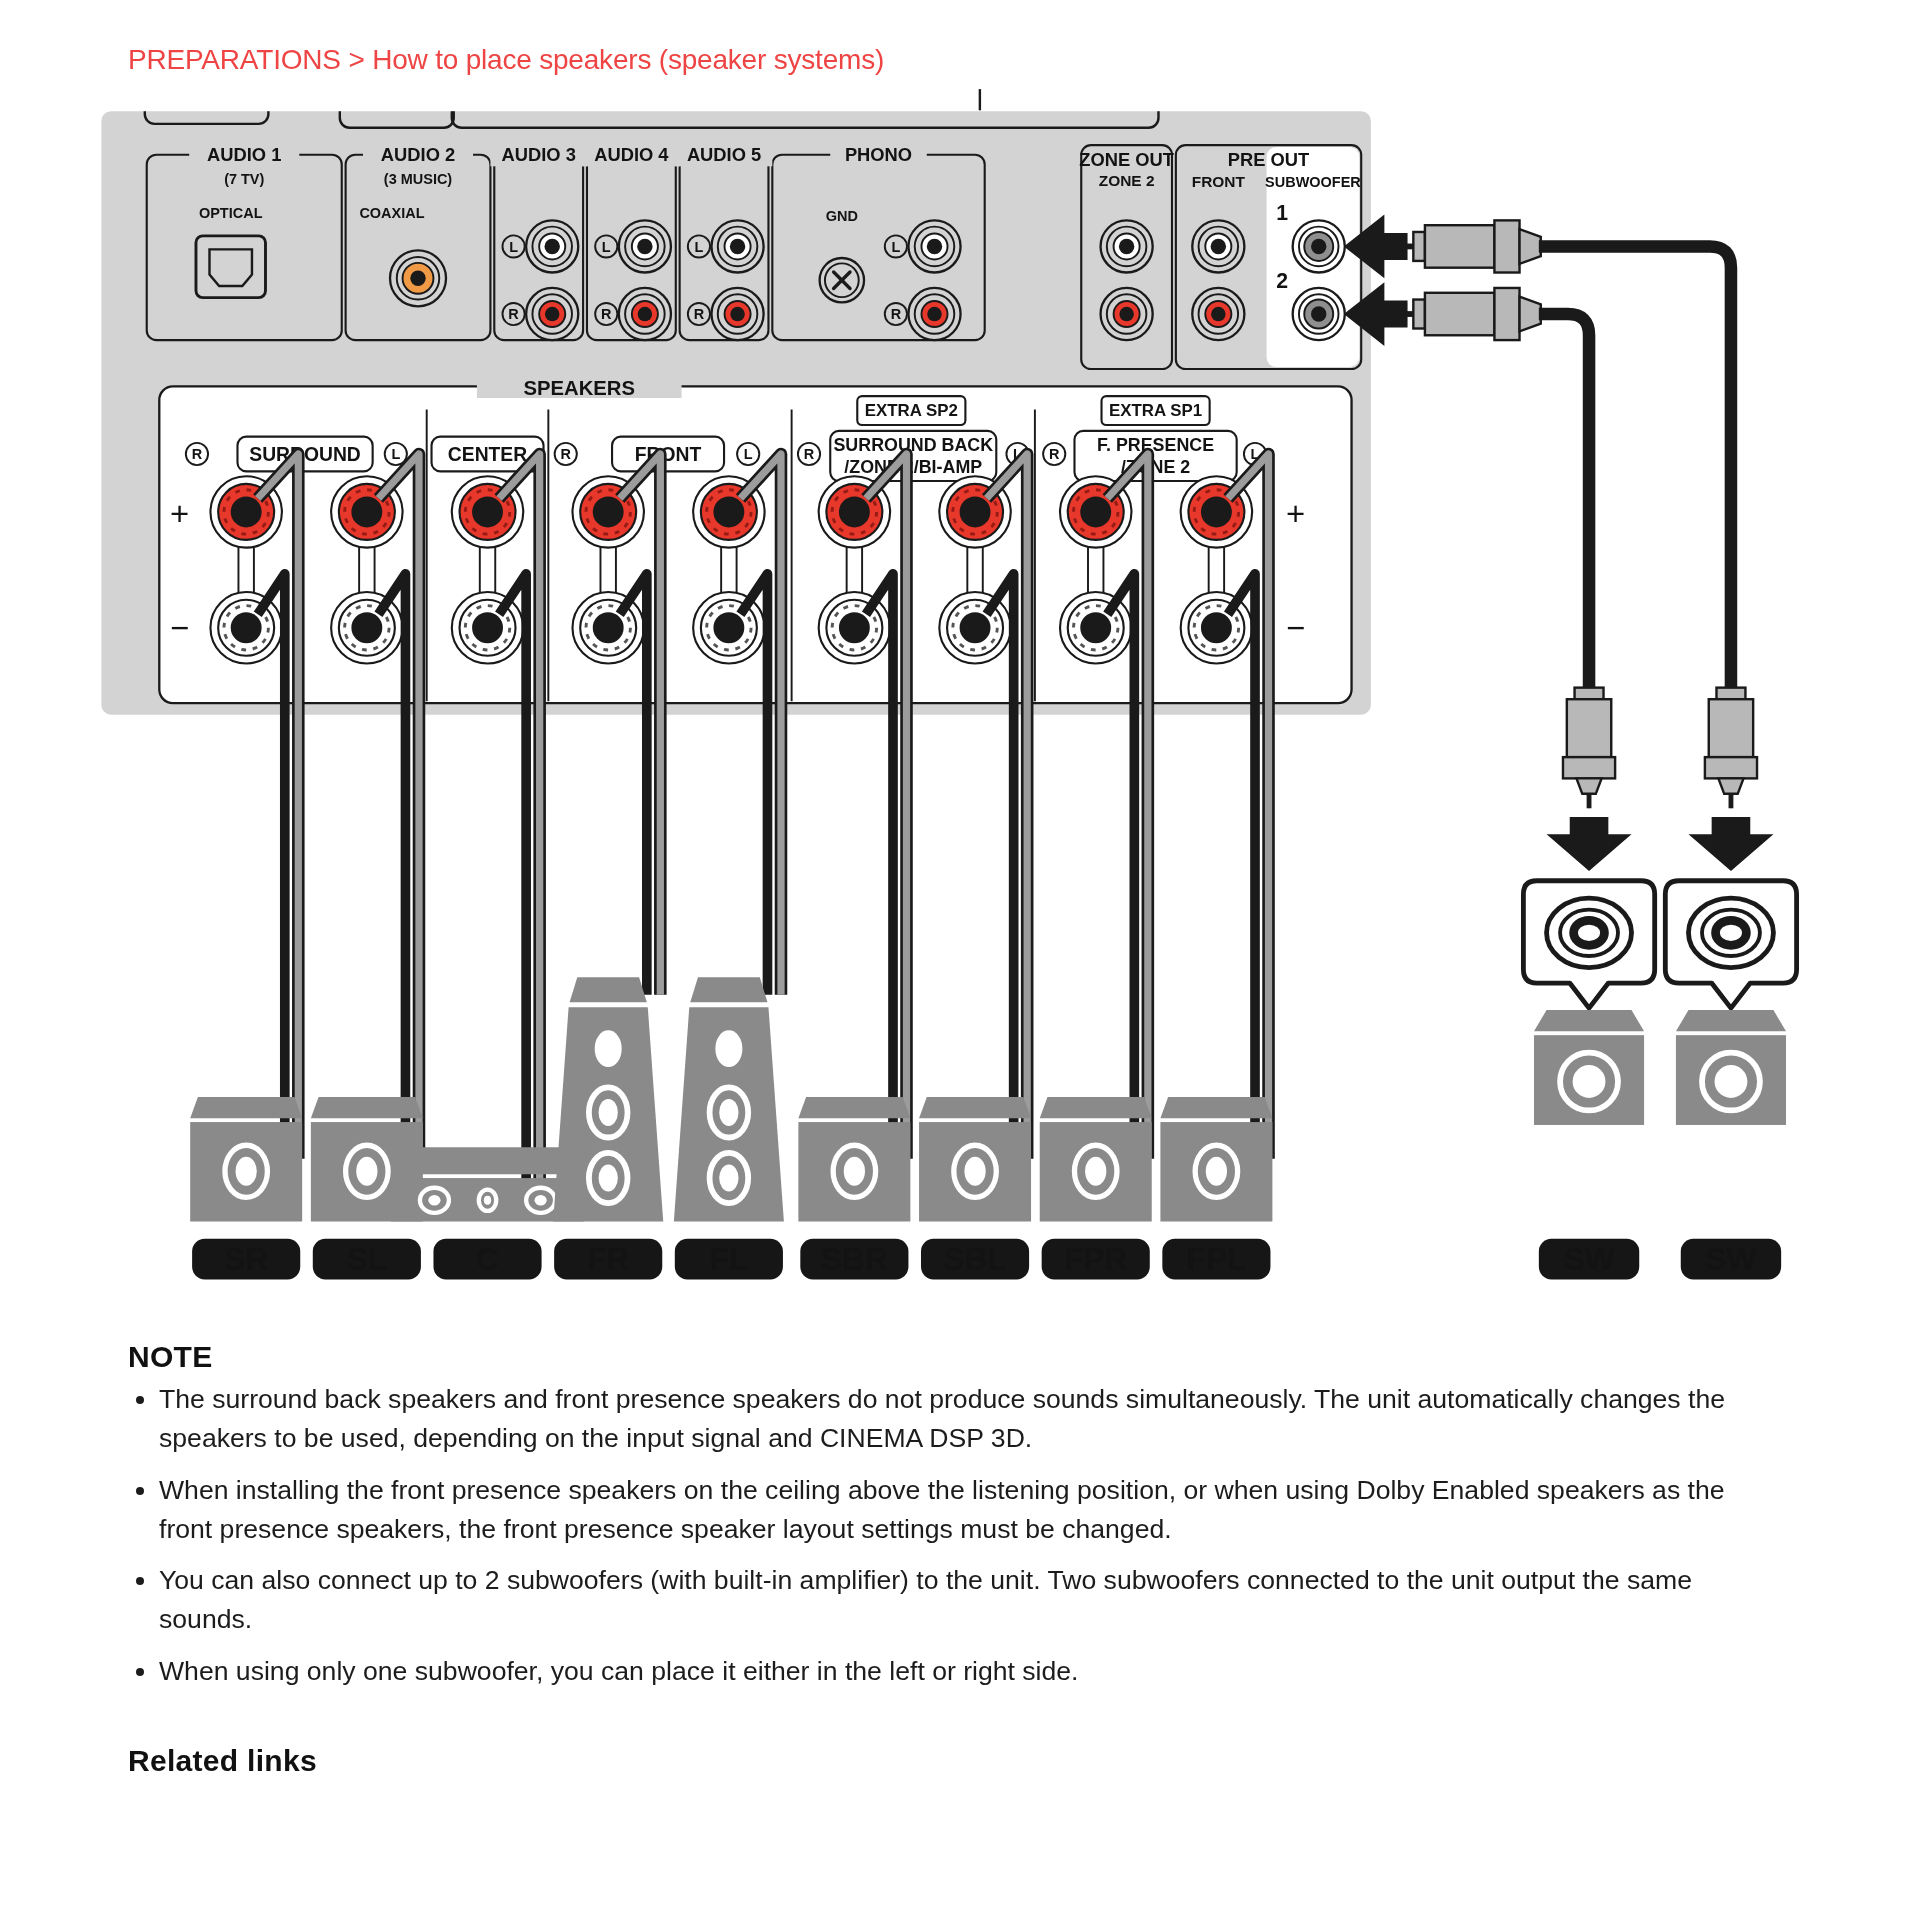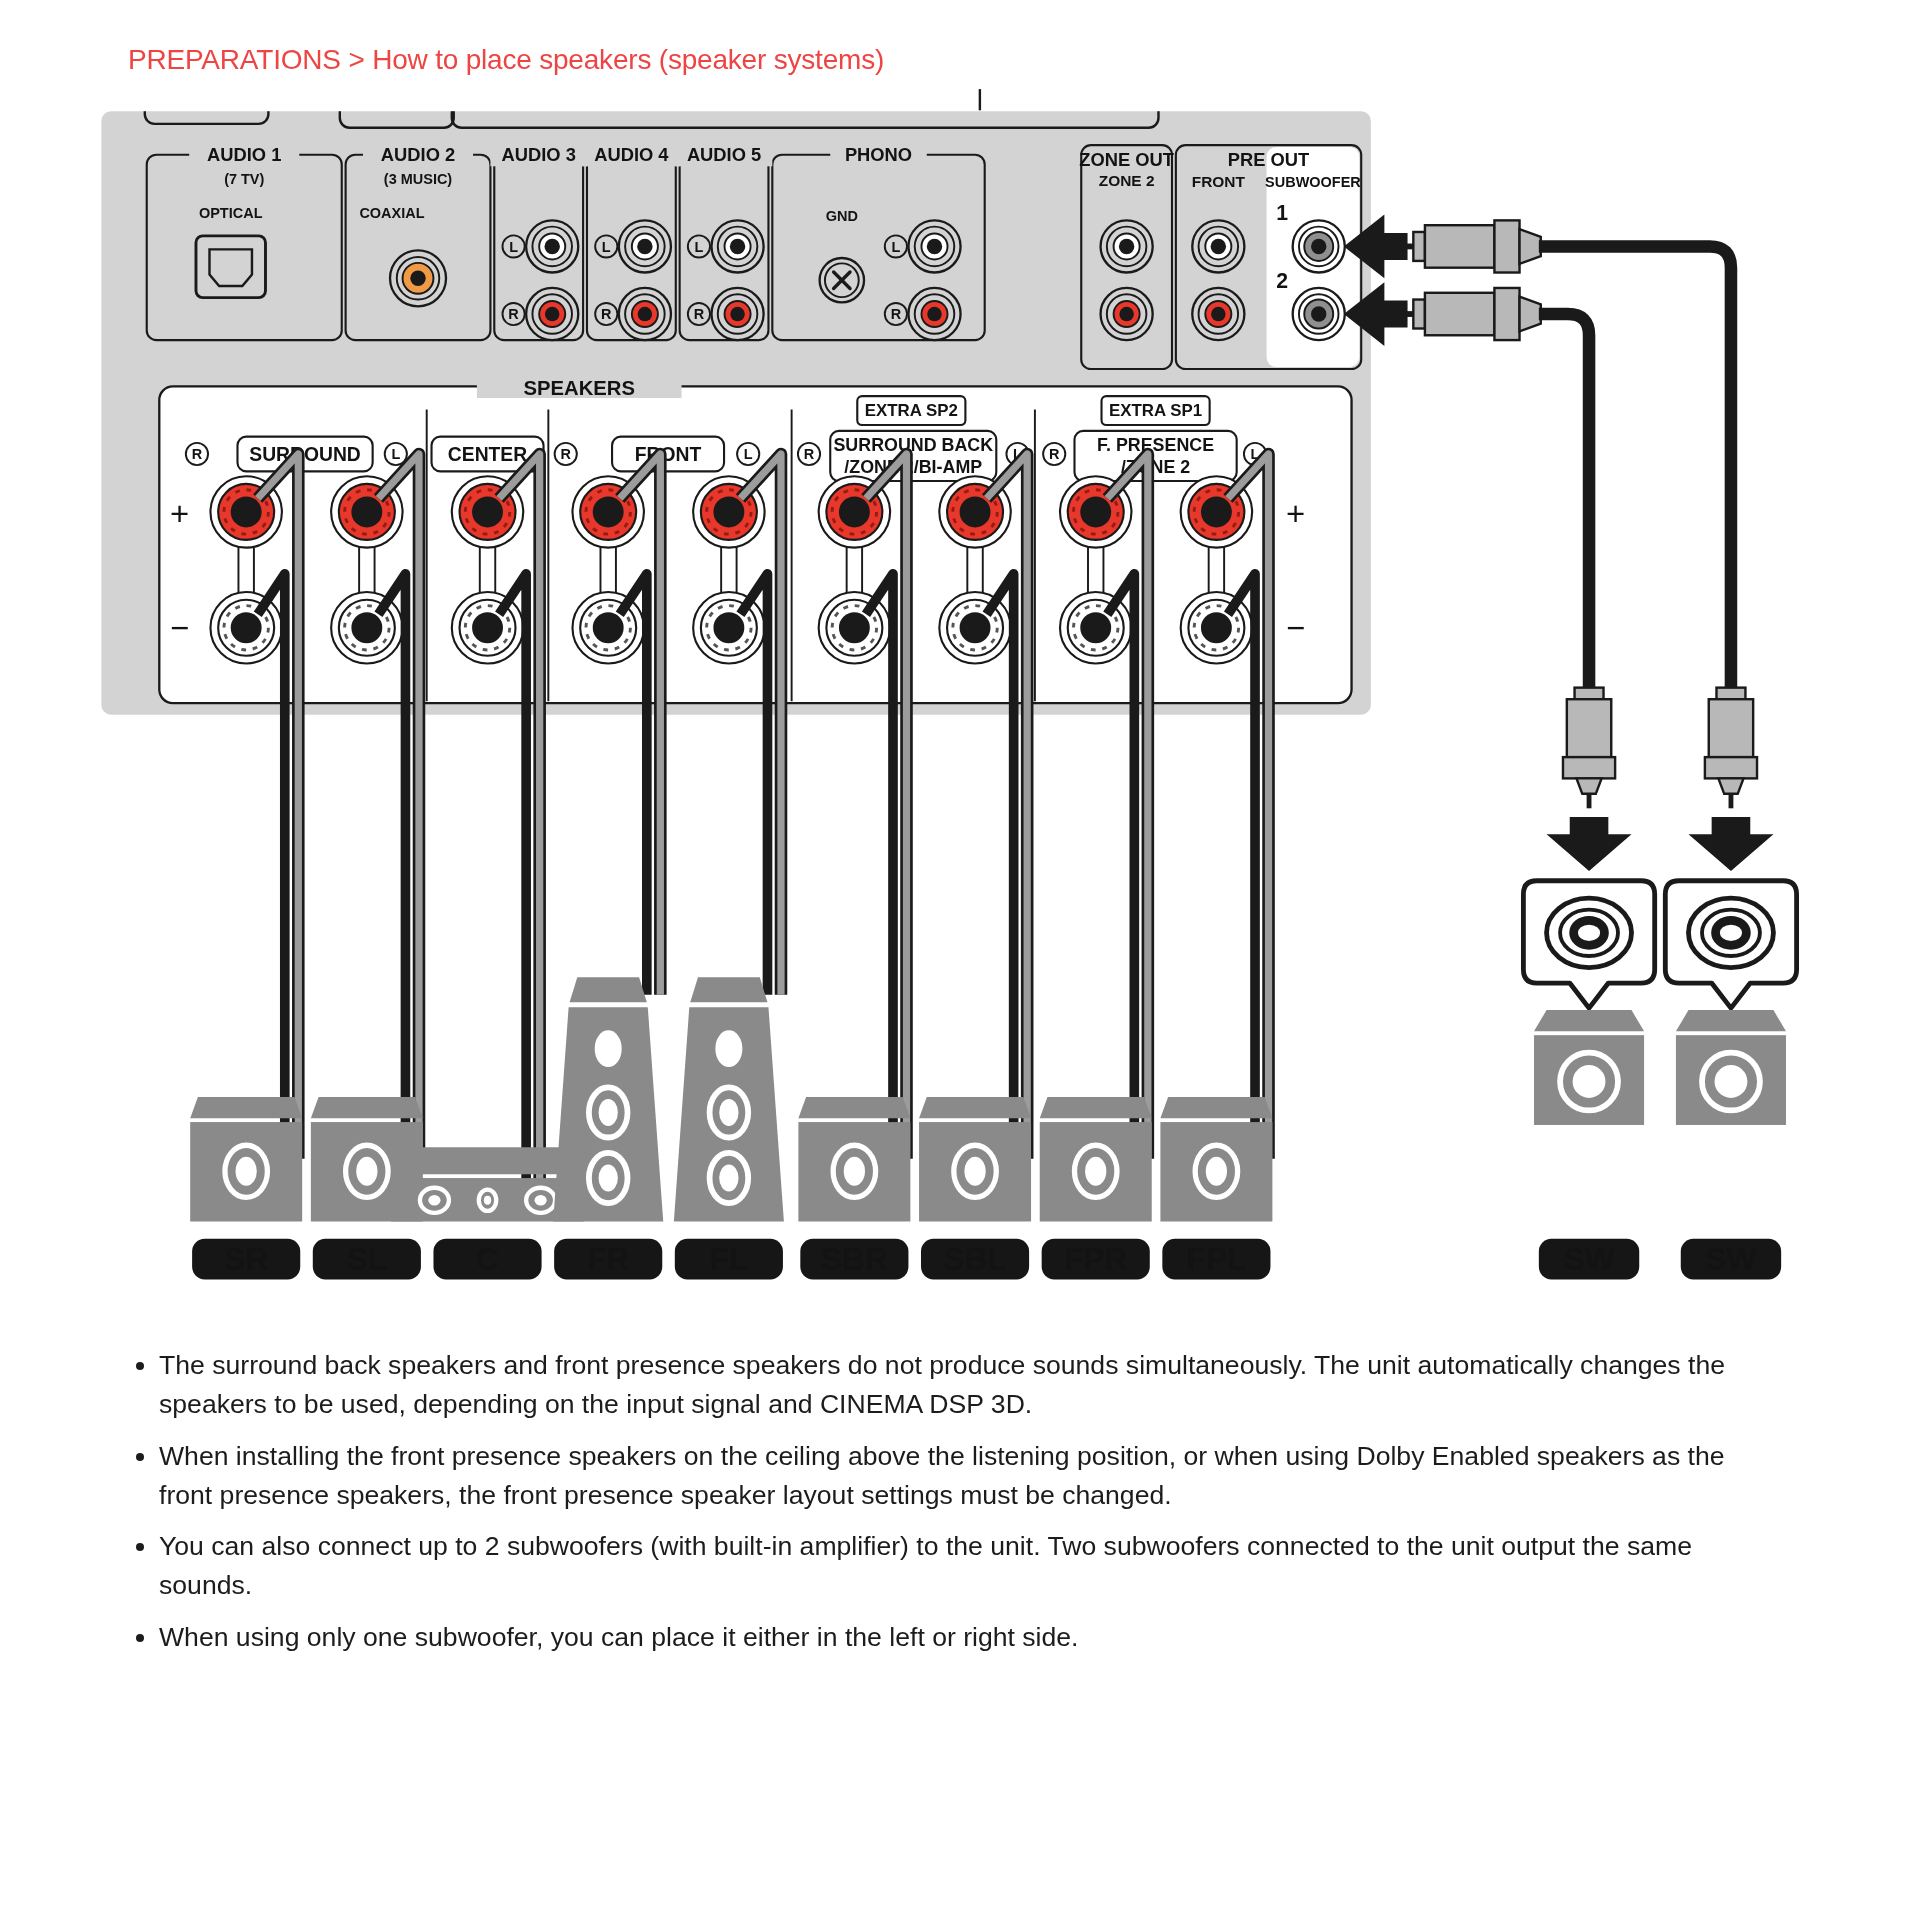--- a/index.html
+++ b/index.html
@@ -562,23 +562,25 @@
         <circle cx="1793" cy="1120" r="17" fill="#fff"></circle>
       </g>
       <g>
         <rect x="1741" y="1283" width="104" height="42" rx="13" fill="#161616"></rect>
         <text x="1793" y="1315" font-size="33" fill="#fff" font-weight="700">SW</text>
       </g>
     </g>
   </svg>
 
 <div class="note-block" style="top:1340px">
+  <h2>NOTE</h2>
   <ul>
     <li>The surround back speakers and front presence speakers do not produce sounds simultaneously. The unit automatically changes the speakers to be used, depending on the input signal and CINEMA DSP 3D.</li>
     <li>When installing the front presence speakers on the ceiling above the listening position, or when using Dolby Enabled speakers as the front presence speakers, the front presence speaker layout settings must be changed.</li>
     <li>You can also connect up to 2 subwoofers (with built-in amplifier) to the unit. Two subwoofers connected to the unit output the same sounds.</li>
     <li>When using only one subwoofer, you can place it either in the left or right side.</li>
   </ul>
 </div>
 
 <div class="note-block related-block" style="top:1744px">
+  <h2>Related links</h2>
 </div>
 
 
 </body></html>

